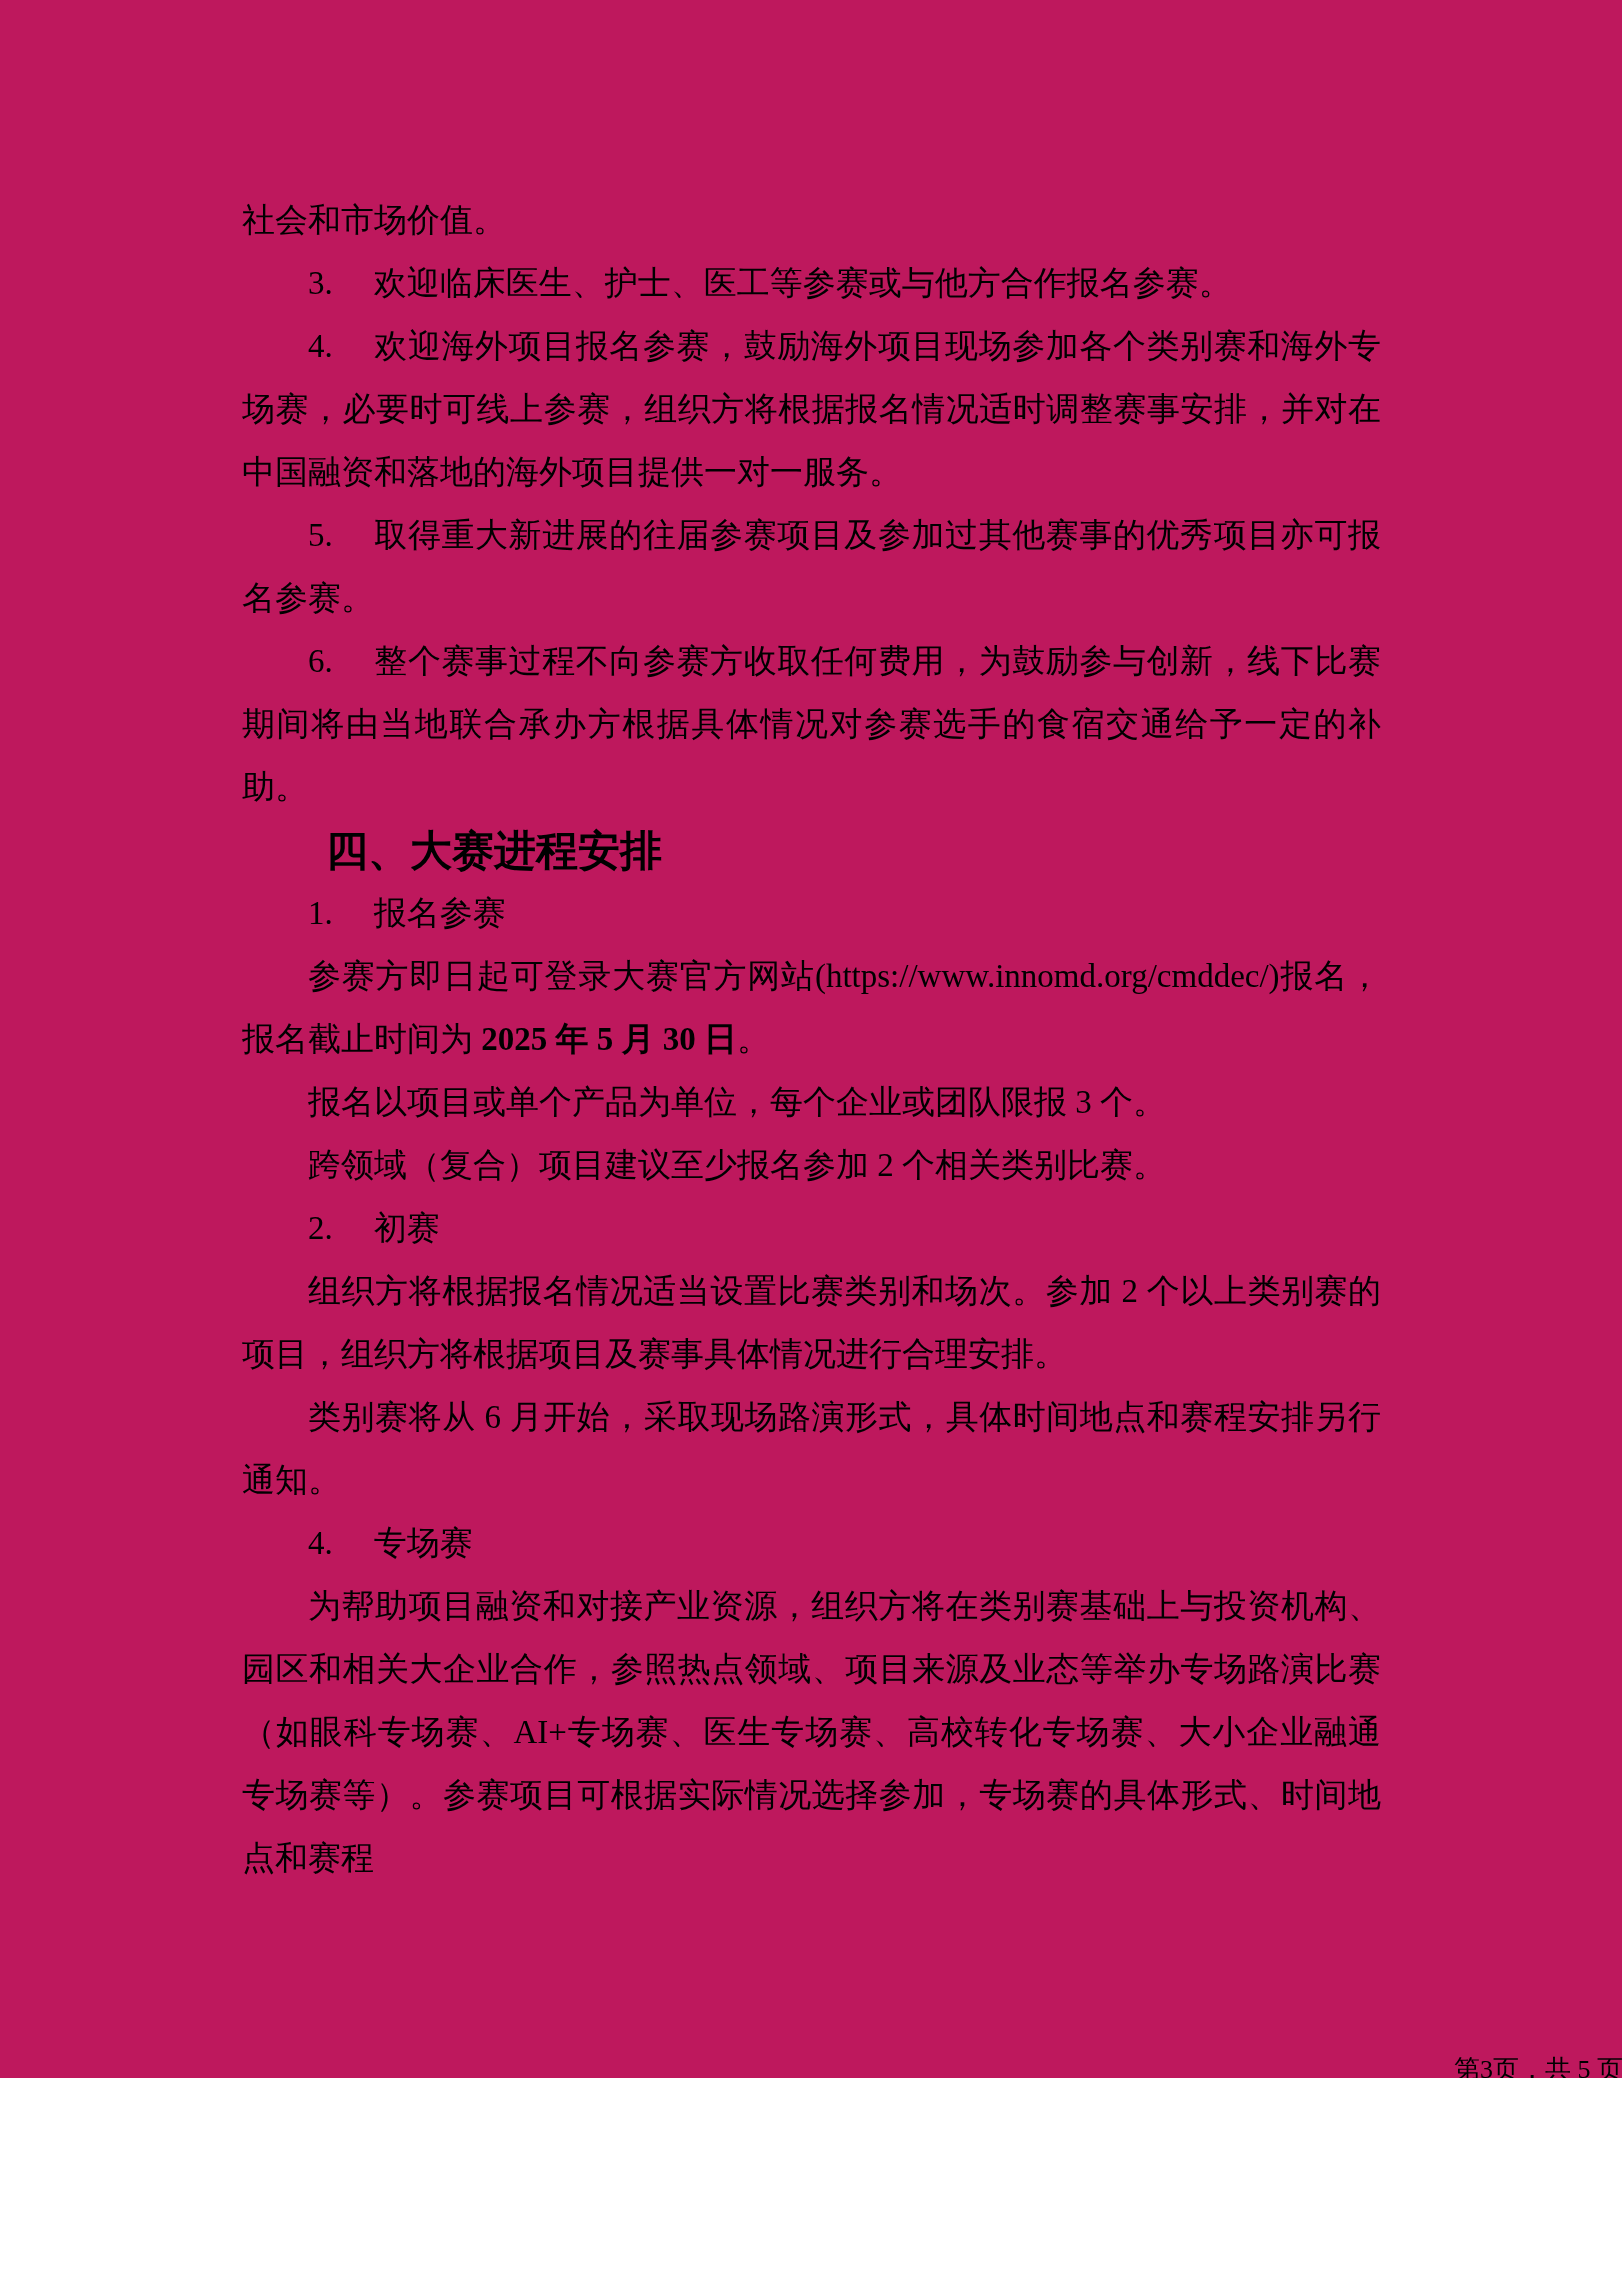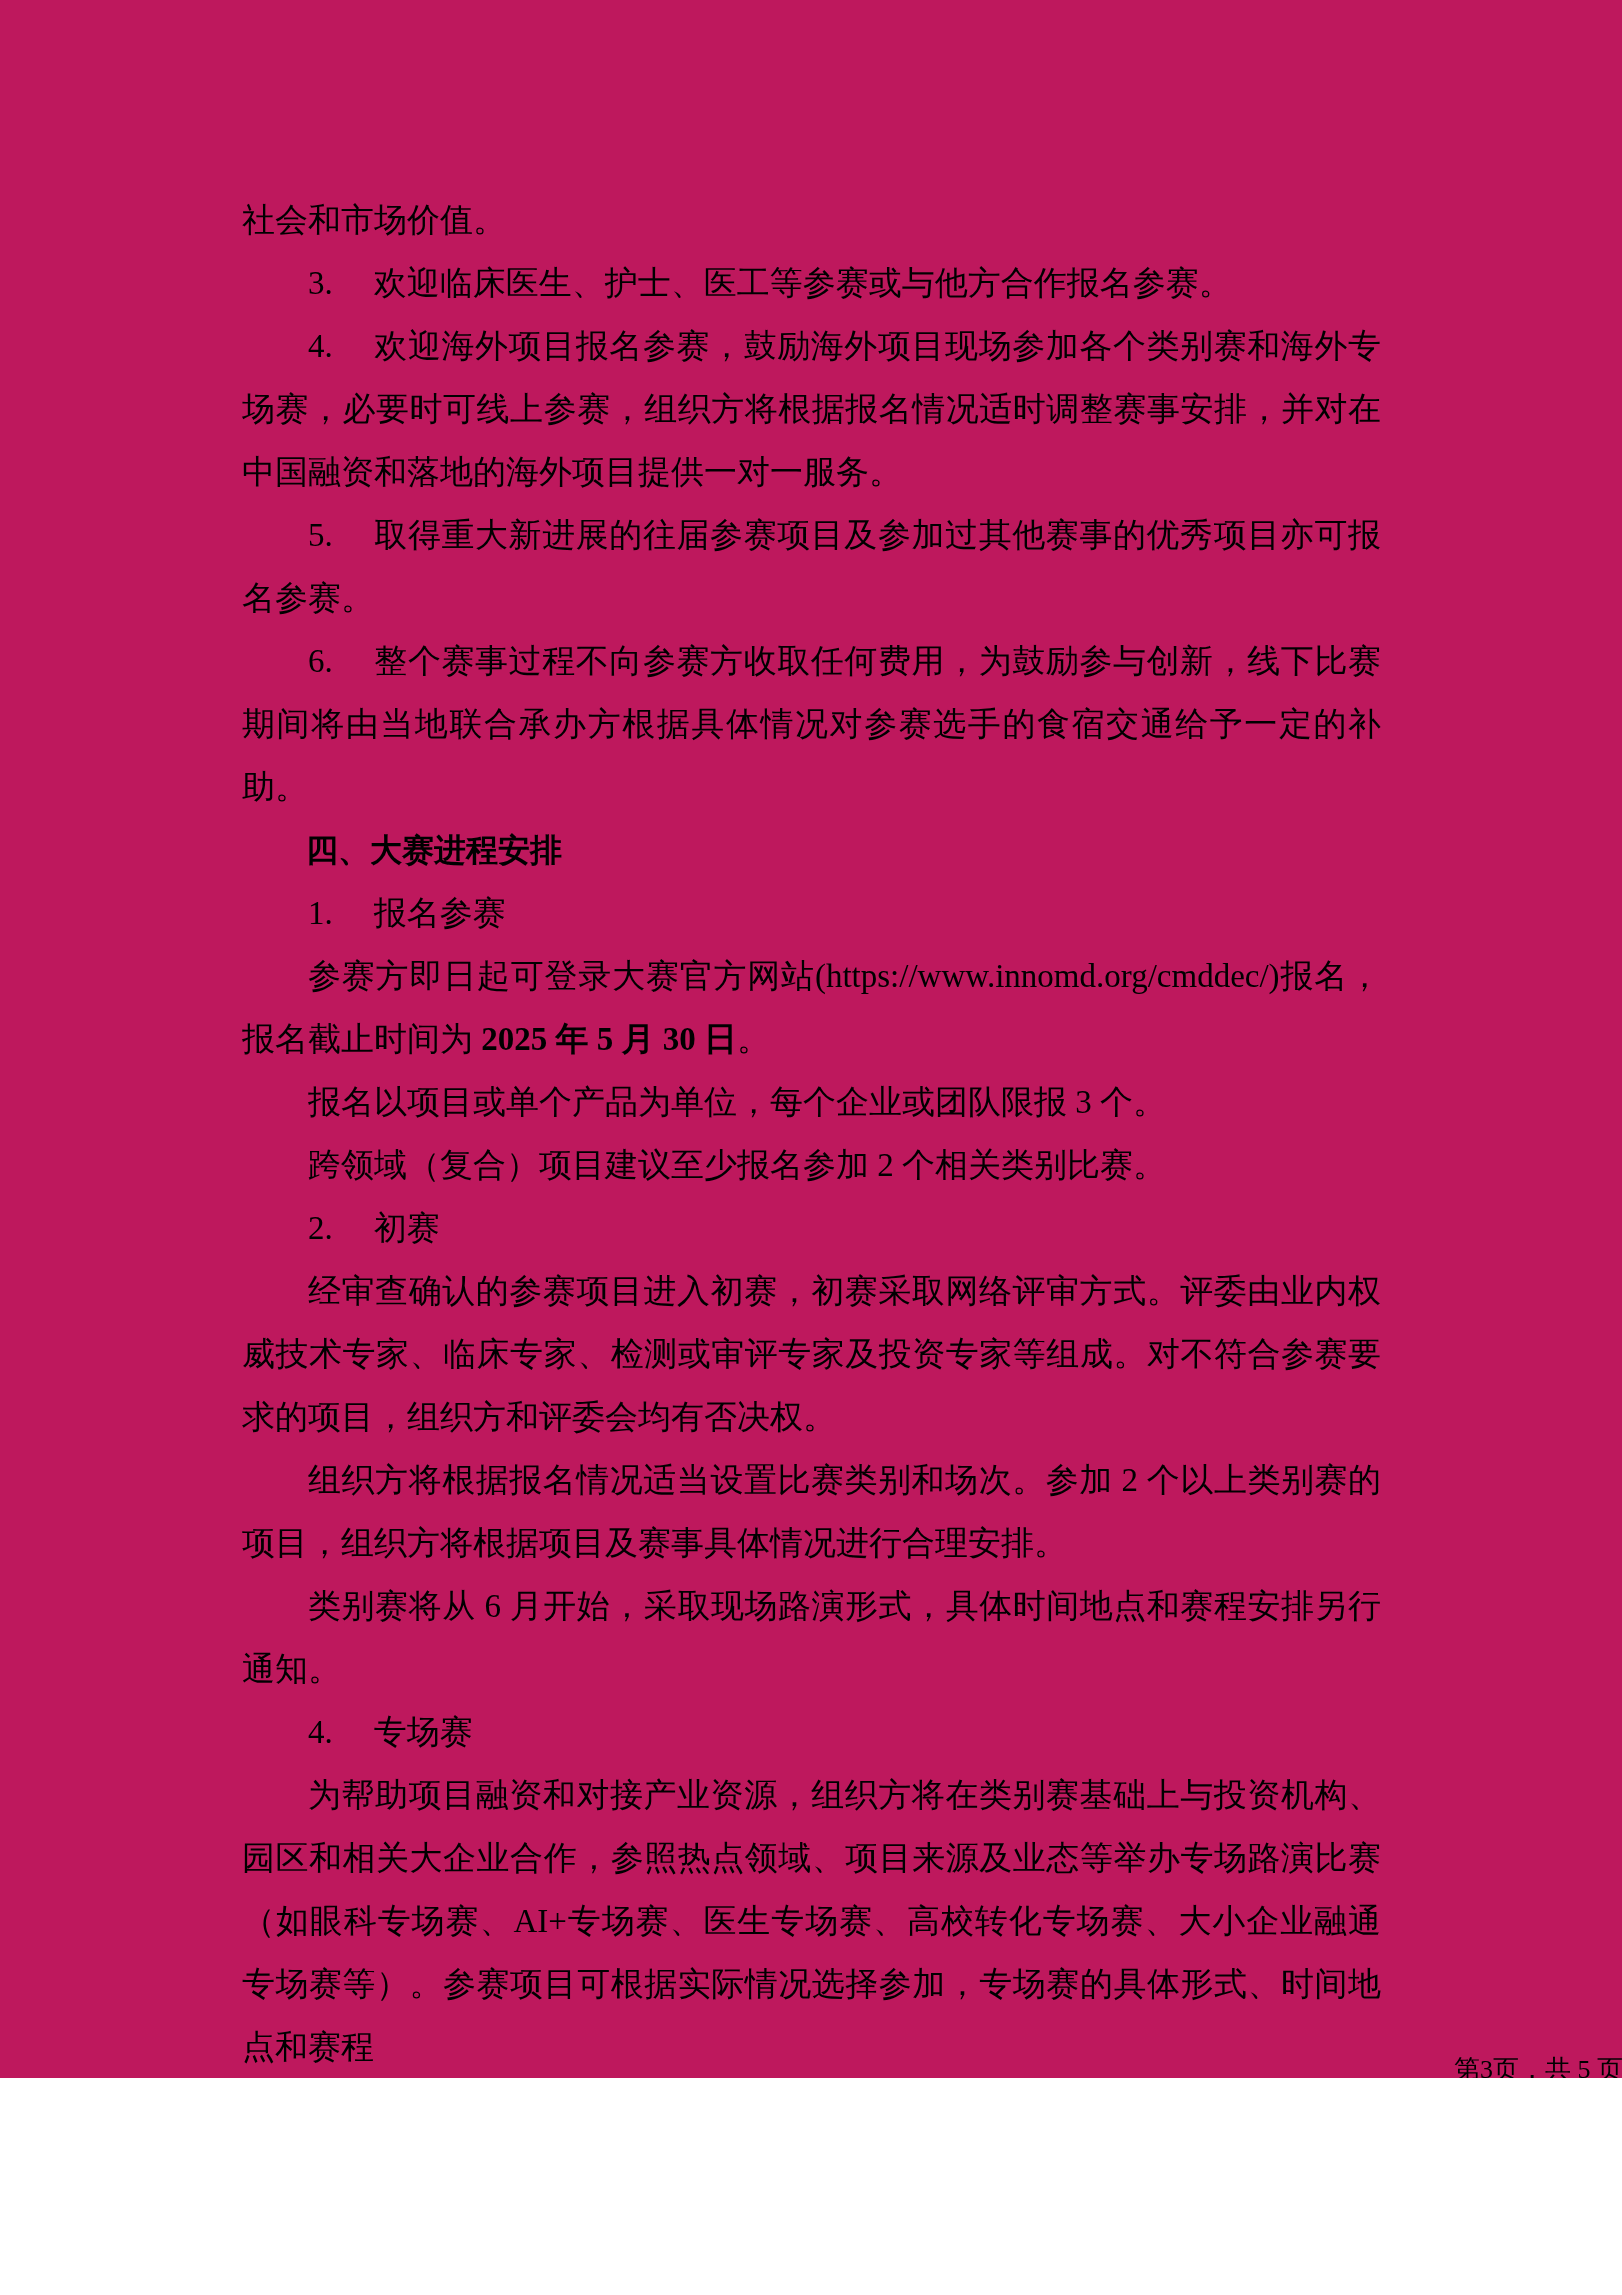--- a/index.html
+++ b/index.html
@@ -31,21 +31,21 @@
     padding: 0;
     text-indent: 2em;
   }
   .para.cont {
     text-indent: 0;
   }
   .heading {
     margin: 0;
     padding: 0;
     text-indent: 2em;
-    font-size: 32px;
+    font-size: 42px;
     line-height: 63px;
     font-weight: 700;
     font-family: "Liberation Sans", "DejaVu Sans", sans-serif;
   }
   .marker {
     padding-right: 41px;
   }
   b, .bold {
     font-weight: 700;
   }
@@ -69,21 +69,20 @@
       <p class="para"><span class="marker">3.</span><span>欢迎临床医生、护士、医工等参赛或与他方合作报名参赛。</span></p>
       <p class="para"><span class="marker">4.</span><span>欢迎海外项目报名参赛，鼓励海外项目现场参加各个类别赛和海外专场赛，必要时可线上参赛，组织方将根据报名情况适时调整赛事安排，并对在中国融资和落地的海外项目提供一对一服务。</span></p>
       <p class="para"><span class="marker">5.</span><span>取得重大新进展的往届参赛项目及参加过其他赛事的优秀项目亦可报名参赛。</span></p>
       <p class="para"><span class="marker">6.</span><span>整个赛事过程不向参赛方收取任何费用，为鼓励参与创新，线下比赛期间将由当地联合承办方根据具体情况对参赛选手的食宿交通给予一定的补助。</span></p>
       <h2 class="heading"><span>四、大赛进程安排</span></h2>
       <p class="para"><span class="marker">1.</span><span>报名参赛</span></p>
       <p class="para"><span>参赛方即日起可登录大赛官方网站(https://www.innomd.org/cmddec/)报名，报名截止时间为 </span><b>2025 年 5 月 30 日</b><span>。</span></p>
       <p class="para"><span>报名以项目或单个产品为单位，每个企业或团队限报 3 个。</span></p>
       <p class="para"><span>跨领域（复合）项目建议至少报名参加 2 个相关类别比赛。</span></p>
       <p class="para"><span class="marker">2.</span><span>初赛</span></p>
-      <p class="para"><span>经审查确认的参赛项目进入初赛，初赛采取网络评审方式。评委由业内权威技术专家、临床专家、检测或审评专家及投资专家等组成。对不符合参赛要求的项目，组织方和评委会均有否决权。</span></p>
       <p class="para"><span>组织方将根据报名情况适当设置比赛类别和场次。参加 2 个以上类别赛的项目，组织方将根据项目及赛事具体情况进行合理安排。</span></p>
       <p class="para"><span>类别赛将从 6 月开始，采取现场路演形式，具体时间地点和赛程安排另行通知。</span></p>
       <p class="para"><span class="marker">4.</span><span>专场赛</span></p>
       <p class="para"><span>为帮助项目融资和对接产业资源，组织方将在类别赛基础上与投资机构、园区和相关大企业合作，参照热点领域、项目来源及业态等举办专场路演比赛（如眼科专场赛、AI+专场赛、医生专场赛、高校转化专场赛、大小企业融通专场赛等）。参赛项目可根据实际情况选择参加，专场赛的具体形式、时间地点和赛程</span></p>
     </main>
   <footer class="page-footer">
     <span>第3页，共 5 页</span>
   </footer>
 </div>
 

